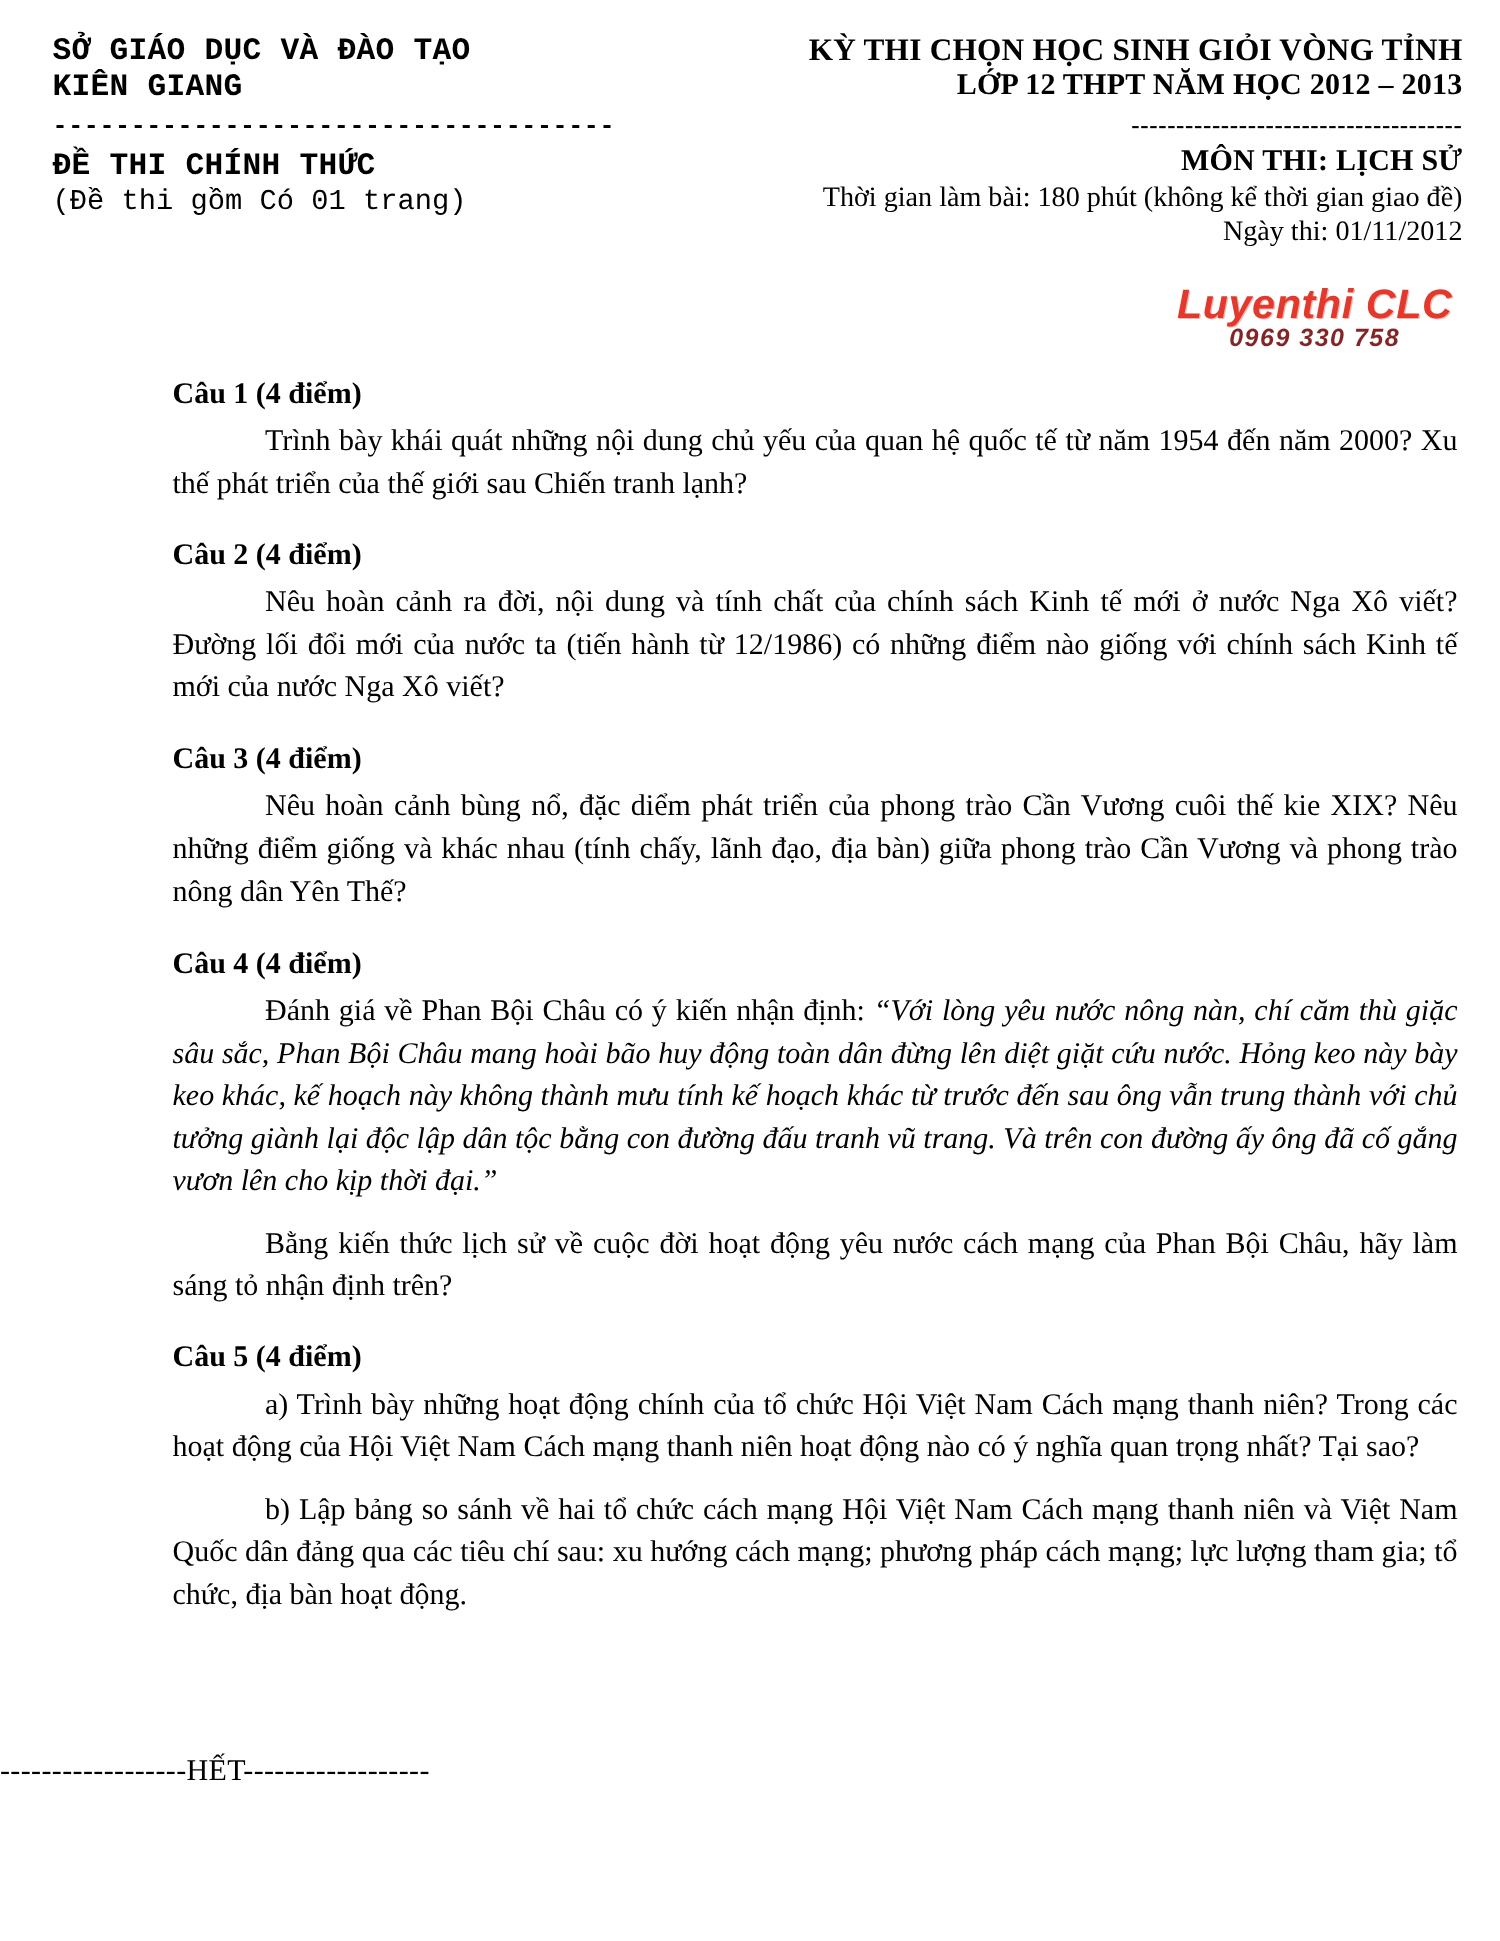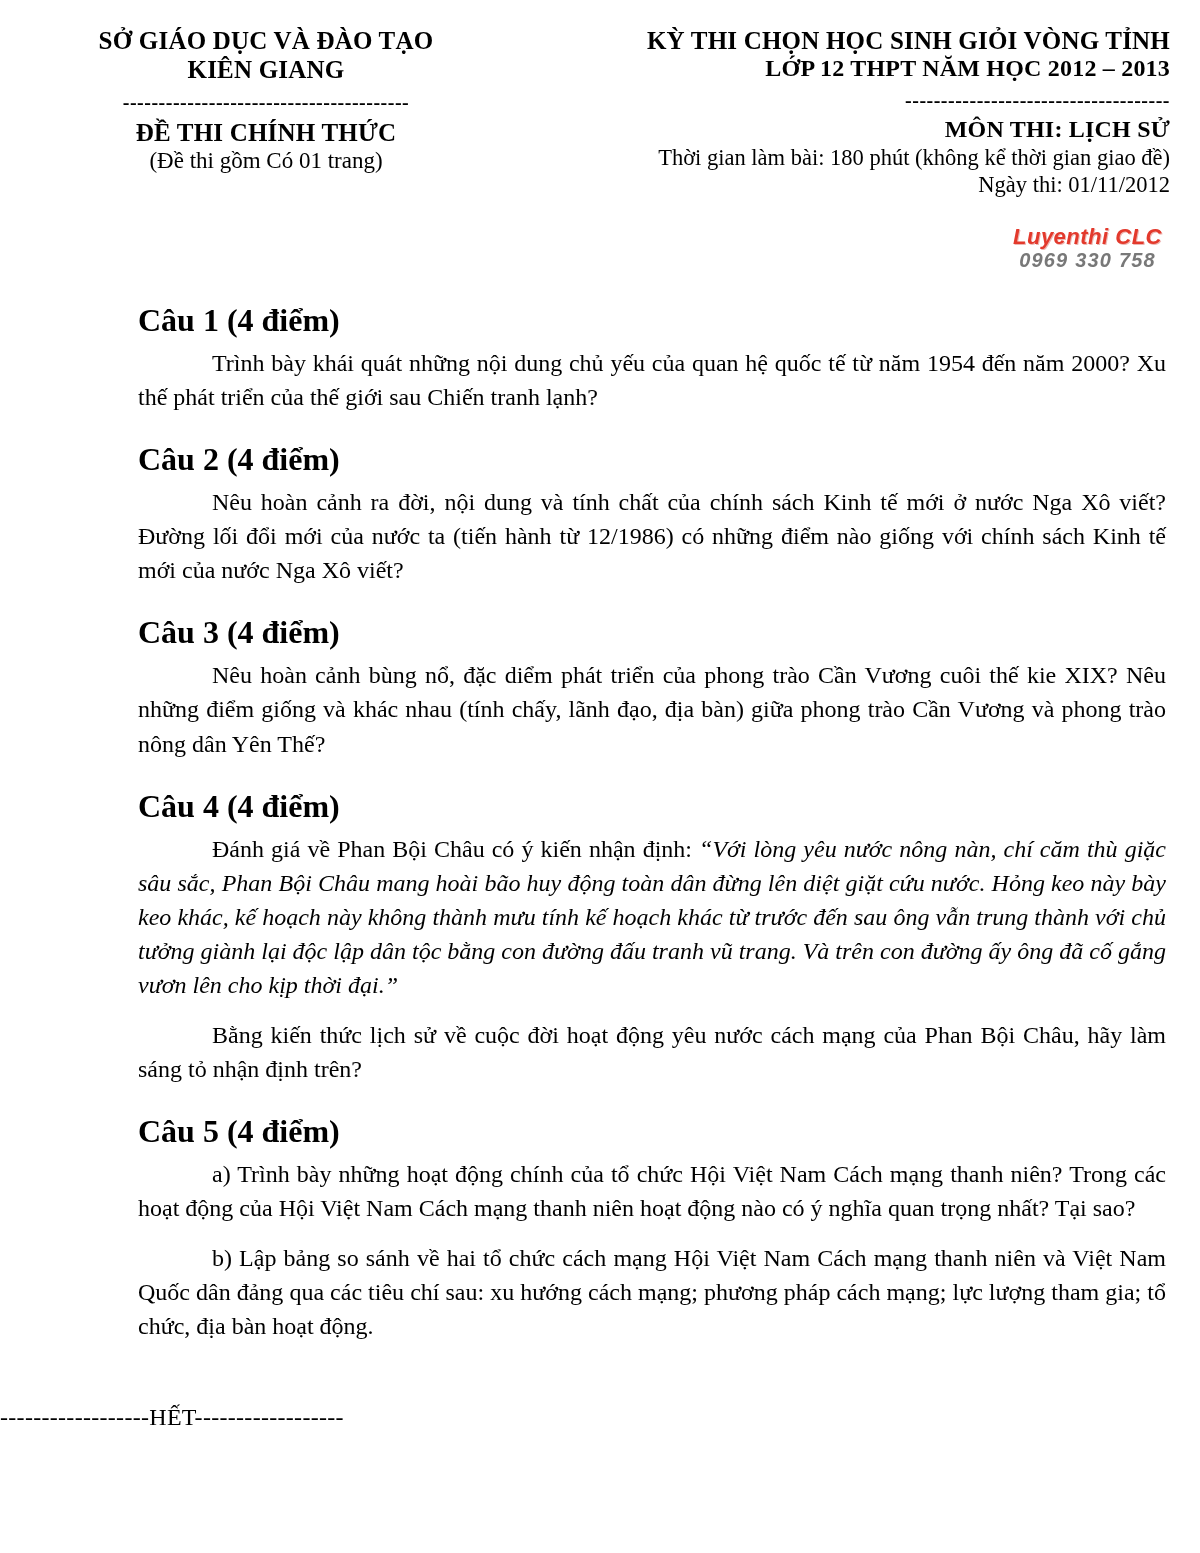--- a/index.html
+++ b/index.html
@@ -31,22 +31,23 @@
     flex-direction: row;
     align-items: flex-start;
     padding: 26px 30px 0 30px;
     box-sizing: border-box;
   }
   .header-col {
     box-sizing: border-box;
   }
   .header-col.left {
     width: 460px;
-    text-align: center;
+    text-align: left;
     padding-left: 12px;
+    font-family: Liberation Mono, monospace;
   }
   .header-col.right {
     flex: 1;
     text-align: right;
   }
   .h-line-bold {
     font-weight: bold;
     font-size: 25px;
     line-height: 1.16;
     letter-spacing: 0.2px;
@@ -78,45 +79,45 @@
     right: 38px;
     top: 226px;
     text-align: center;
     line-height: 1;
     opacity: 0.96;
   }
   .logo-main {
     font-family: "Liberation Sans", "DejaVu Sans", sans-serif;
     font-style: italic;
     font-weight: bold;
-    font-size: 22px;
+    font-size: 33px;
     color: #e23124;
     letter-spacing: 0.5px;
     text-shadow: 1px 1px 0 rgba(200,40,30,0.35);
   }
   .logo-phone {
     font-family: "Liberation Sans", "DejaVu Sans", sans-serif;
     font-style: italic;
     font-weight: bold;
     font-size: 20px;
-    color: #737373;
+    color: #7f1d1d;
     letter-spacing: 1.2px;
     margin-top: 2px;
   }
 
   
   .content {
     position: absolute;
     left: 138px;
     top: 300px;
     width: 1028px;
   }
   .q-heading {
     font-weight: bold;
-    font-size: 32px;
+    font-size: 24px;
     line-height: 1.25;
     margin: 0 0 6px 0;
   }
   .q-block {
     margin-bottom: 15px;
   }
   .para {
     font-size: 24px;
     line-height: 1.42;
     text-align: justify;

